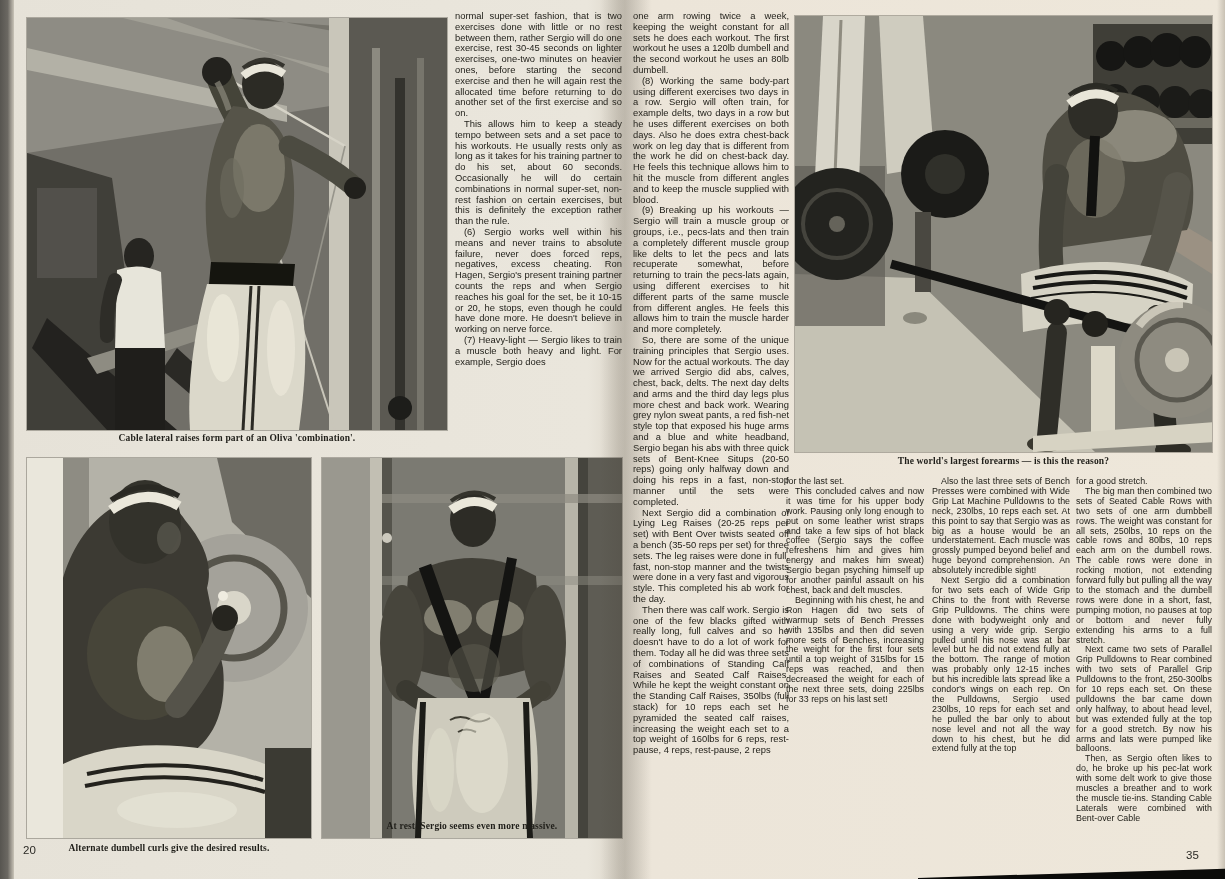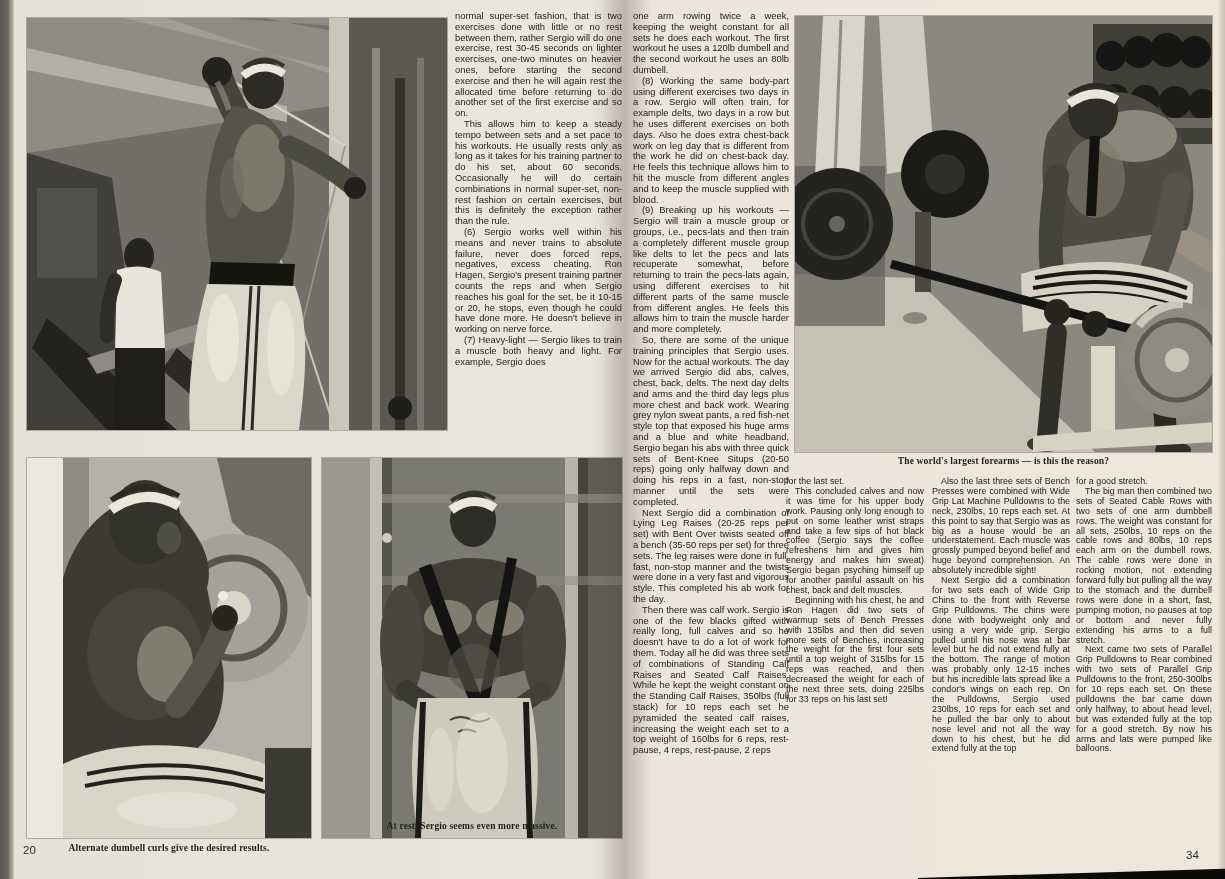--- a/index.html
+++ b/index.html
@@ -68,20 +68,21 @@
       <path d="M262,128 Q300,146 324,166" stroke="#4c4b41" stroke-width="21" fill="none" stroke-linecap="round"></path>
       <circle cx="328" cy="170" r="11" fill="#21201c"></circle>
       <path d="M184,244 L268,246 L266,268 L182,266 Z" fill="#15150f"></path>
       <path d="M180,266 C166,318 160,370 163,412 L272,412 C280,352 282,304 268,268 Z" fill="#dbd8ca"></path>
       <path d="M224,268 L216,412" stroke="#2b2a24" stroke-width="3"></path>
       <path d="M232,268 L225,412" stroke="#2b2a24" stroke-width="3"></path>
       <ellipse cx="196" cy="320" rx="16" ry="44" fill="#efecdd" opacity="0.7"></ellipse>
       <ellipse cx="254" cy="330" rx="14" ry="48" fill="#eeebdc" opacity="0.6"></ellipse>
     </svg>
   </figure>
+  <div class="caption" style="left:27px;top:433px;width:420px;">Cable lateral raises form part of an Oliva 'combination'.</div>
 
   <div class="col" style="left:455px;top:11px;width:167px;height:426px;">
     <p class="cont">normal super-set fashion, that is two exercises done with little or no rest between them, rather Sergio will do one exercise, rest 30-45 seconds on lighter exercises, one-two minutes on heavier ones, before starting the second exercise and then he will again rest the allocated time before returning to do another set of the first exercise and so on.</p>
     <p>This allows him to keep a steady tempo between sets and a set pace to his workouts. He usually rests only as long as it takes for his training partner to do his set, about 60 seconds. Occasionally he will do certain combinations in normal super-set, non-rest fashion on certain exercises, but this is definitely the exception rather than the rule.</p>
     <p>(6) Sergio works well within his means and never trains to absolute failure, never does forced reps, negatives, excess cheating. Ron Hagen, Sergio's present training partner counts the reps and when Sergio reaches his goal for the set, be it 10-15 or 20, he stops, even though he could have done more. He doesn't believe in working on nerve force.</p>
     <p>(7) Heavy-light — Sergio likes to train a muscle both heavy and light. For example, Sergio does</p>
   </div>
 
   <figure class="photo" style="left:27px;top:458px;width:284px;height:380px;margin:0;">
     <svg viewBox="0 0 284 380" width="284" height="380">
@@ -227,20 +228,21 @@
 
   <div class="col small" style="left:932px;top:477px;width:138px;height:392px;">
     <p>Also the last three sets of Bench Presses were combined with Wide Grip Lat Machine Pulldowns to the neck, 230lbs, 10 reps each set. At this point to say that Sergio was as big as a house would be an understatement. Each muscle was grossly pumped beyond belief and huge beyond comprehension. An absolutely incredible sight!</p>
     <p>Next Sergio did a combination for two sets each of Wide Grip Chins to the front with Reverse Grip Pulldowns. The chins were done with bodyweight only and using a very wide grip. Sergio pulled until his nose was at bar level but he did not extend fully at the bottom. The range of motion was probably only 12-15 inches but his incredible lats spread like a condor's wings on each rep. On the Pulldowns, Sergio used 230lbs, 10 reps for each set and he pulled the bar only to about nose level and not all the way down to his chest, but he did extend fully at the top</p>
   </div>
 
   <div class="col small" style="left:1076px;top:477px;width:136px;height:392px;">
     <p class="cont">for a good stretch.</p>
     <p>The big man then combined two sets of Seated Cable Rows with two sets of one arm dumbbell rows. The weight was constant for all sets, 250lbs, 10 reps on the cable rows and 80lbs, 10 reps each arm on the dumbell rows. The cable rows were done in rocking motion, not extending forward fully but pulling all the way to the stomach and the dumbell rows were done in a short, fast, pumping motion, no pauses at top or bottom and never fully extending his arms to a full stretch.</p>
     <p>Next came two sets of Parallel Grip Pulldowns to Rear combined with two sets of Parallel Grip Pulldowns to the front, 250-300lbs for 10 reps each set. On these pulldowns the bar came down only halfway, to about head level, but was extended fully at the top for a good stretch. By now his arms and lats were pumped like balloons.</p>
-  </div>
-
-  <div class="pageno" style="left:1186px;top:849px;">34</div>
+    <p>Then, as Sergio often likes to do, he broke up his pec-lat work with some delt work to give those muscles a breather and to work the muscle tie-ins. Standing Cable Laterals were combined with Bent-over Cable</p>
+  </div>
+
+  <div class="pageno" style="left:1186px;top:849px;">35</div>
 
   <div class="gutter"></div>
   <div class="edge-right"></div>
   <div class="wedge"></div>
 </div>
 
 </body></html>

